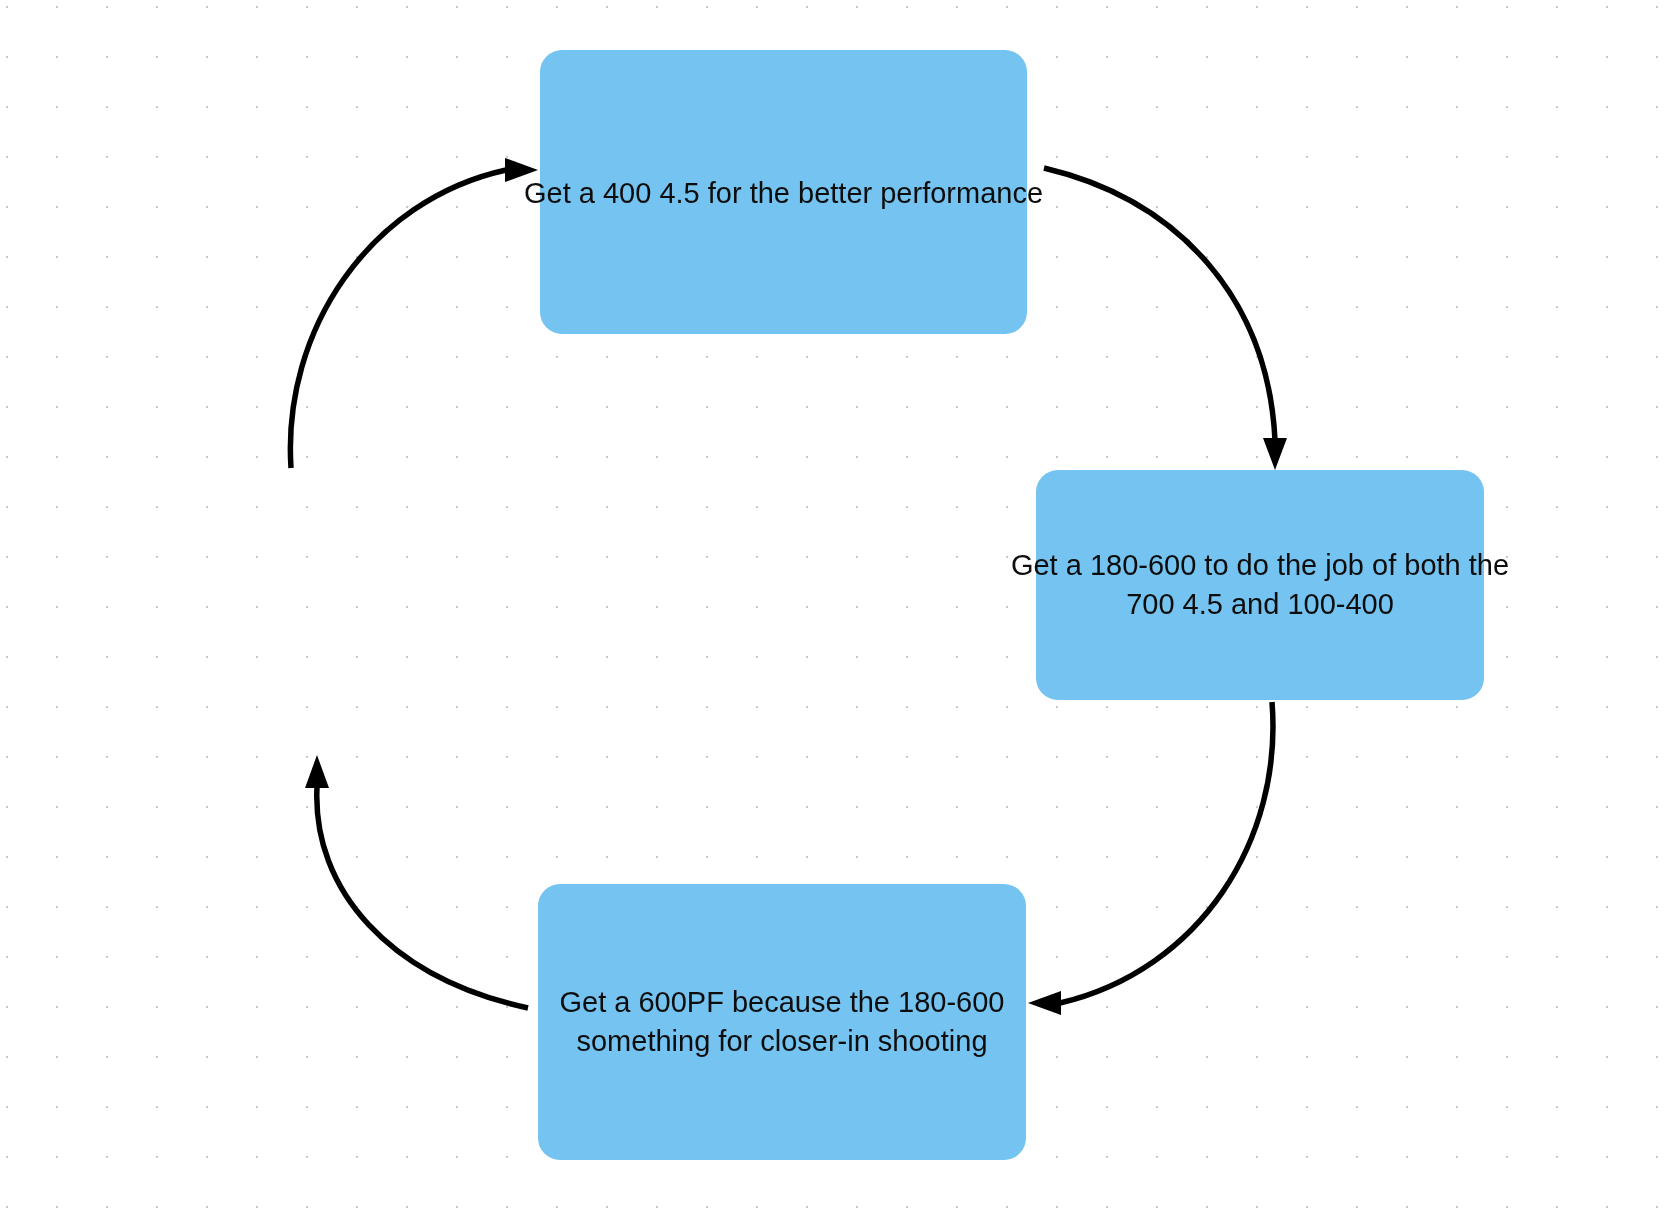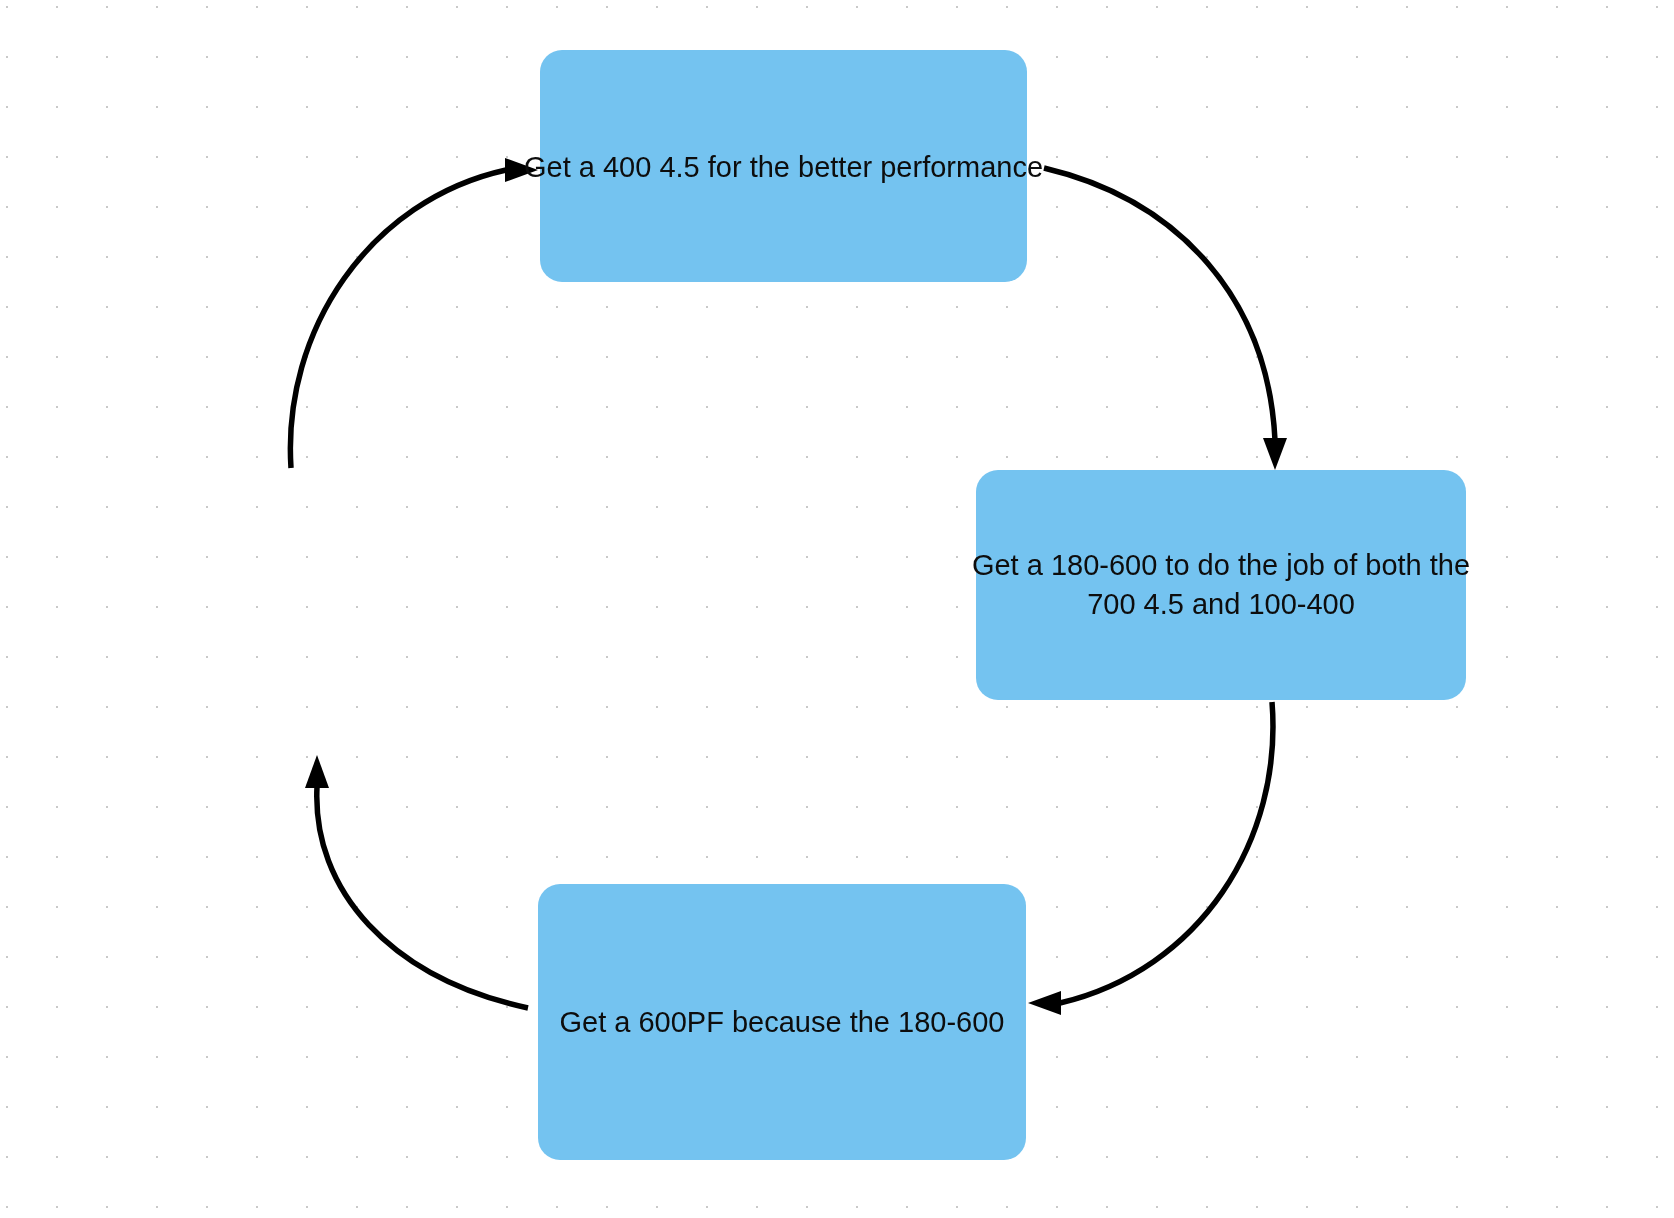--- a/index.html
+++ b/index.html
@@ -41,30 +41,30 @@
     line-height: 1.33;
     color: #0d0d0d;
     text-align: center;
     white-space: nowrap;
     font-family: "Liberation Sans", sans-serif;
   }
   #node-top {
     left: 540px;
     top: 50px;
     width: 487px;
-    height: 232px;
+    height: 284px;
   }
   #node-top .node-label {
     position: relative;
     top: 1px;
   }
   #node-right {
-    left: 976px;
+    left: 1036px;
     top: 470px;
-    width: 490px;
+    width: 448px;
     height: 230px;
     align-items: center;
   }
   #node-bottom {
     left: 538px;
     top: 884px;
     width: 488px;
     height: 276px;
   }
   #node-left {
@@ -111,17 +111,18 @@
   <div class="node" id="node-right">
     <div class="node-label">
       <div>Get a 180-600 to do the job of both the</div>
       <div>700 4.5 and 100-400</div>
     </div>
   </div>
 
   <div class="node" id="node-bottom">
     <div class="node-label">
       <div>Get a 600PF because the 180-600</div>
+      <div>something for closer-in shooting</div>
     </div>
   </div>
 
 
 </div>
 
 </body></html>

